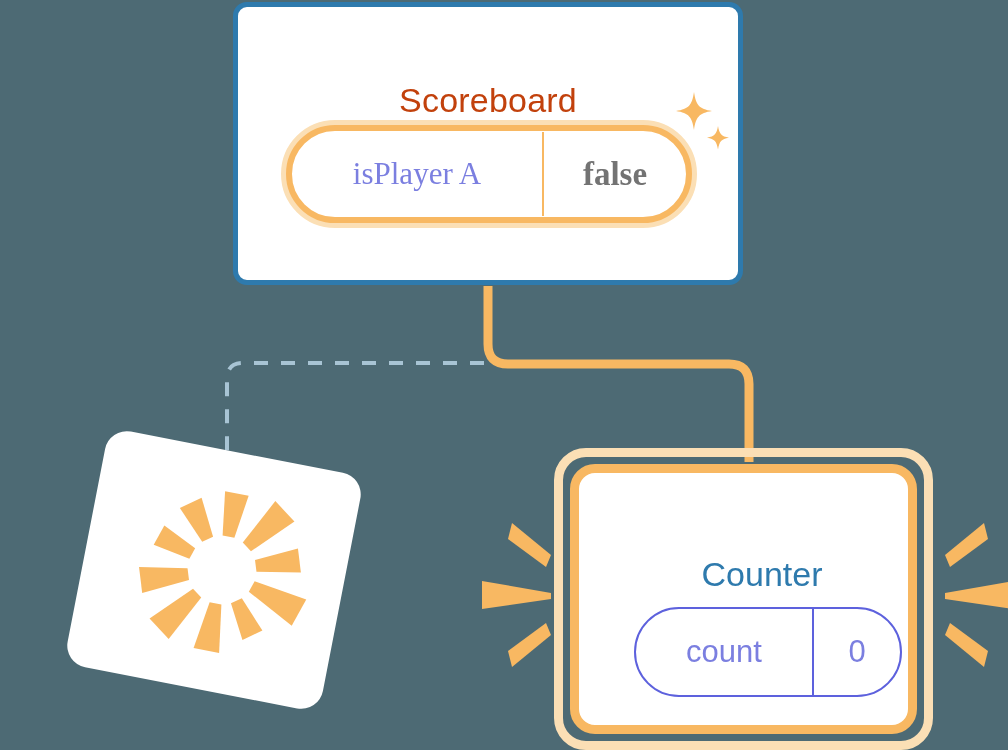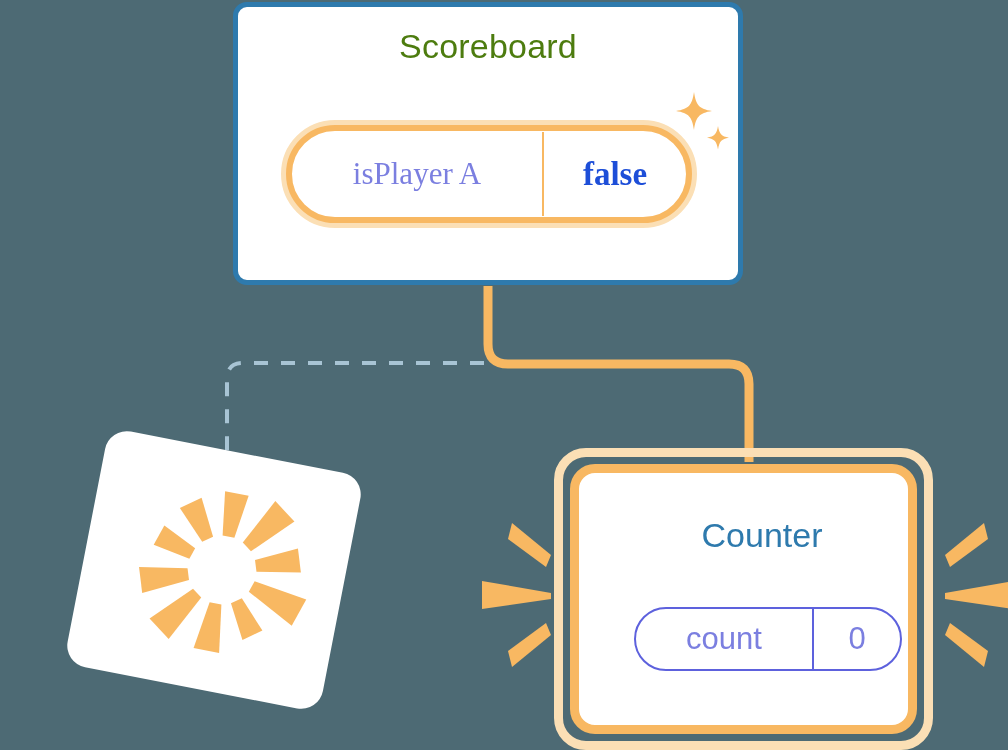--- a/index.html
+++ b/index.html
@@ -66,25 +66,25 @@
     width: 510px;
     height: 283px;
     background: #ffffff;
     border: 5px solid #2e7aad;
     border-radius: 14px;
     box-sizing: border-box;
     z-index: 3;
   }
   #scoreboard-title {
     text-align: center;
-    color: #4d7c0f;
+    color: #c2410c;
     font-size: 34px;
     font-weight: normal;
     letter-spacing: 0.2px;
-    margin-top: 20px;
+    margin-top: 74px;
   }
 
   
   #scoreboard-pill-wrap {
     position: absolute;
     left: 43px;
     top: 113px;
     width: 416px;
     height: 108px;
     font-family: Liberation Serif, serif;
@@ -121,21 +121,21 @@
   #sb-pill-divider {
     width: 2px;
     background: #f8b862;
     margin: 1px 0;
   }
   #sb-pill-val {
     flex: 1;
     display: flex;
     align-items: center;
     justify-content: center;
-    color: #1d4ed8;
+    color: #737373;
     font-size: 33px;
     font-weight: bold;
   }
 
   
   #sparkles {
     position: absolute;
     left: 668px;
     top: 92px;
     width: 68px;
@@ -164,29 +164,29 @@
     border: 9px solid #f8b862;
     border-radius: 25px;
     box-sizing: border-box;
     background: #ffffff;
   }
   #counter-title {
     text-align: center;
     color: #2e7aad;
     font-size: 34px;
     font-weight: normal;
-    margin-top: 43px;
+    margin-top: 82px;
     padding-left: 37px;
   }
   #counter-pill {
     position: absolute;
     left: 55px;
     top: 134px;
     width: 268px;
-    height: 64px;
+    height: 90px;
     border: 2px solid #5d61dd;
     border-radius: 45px;
     box-sizing: border-box;
     background: #ffffff;
     display: flex;
     align-items: stretch;
   }
   #ct-pill-key {
     flex: 0 0 176px;
     display: flex;

